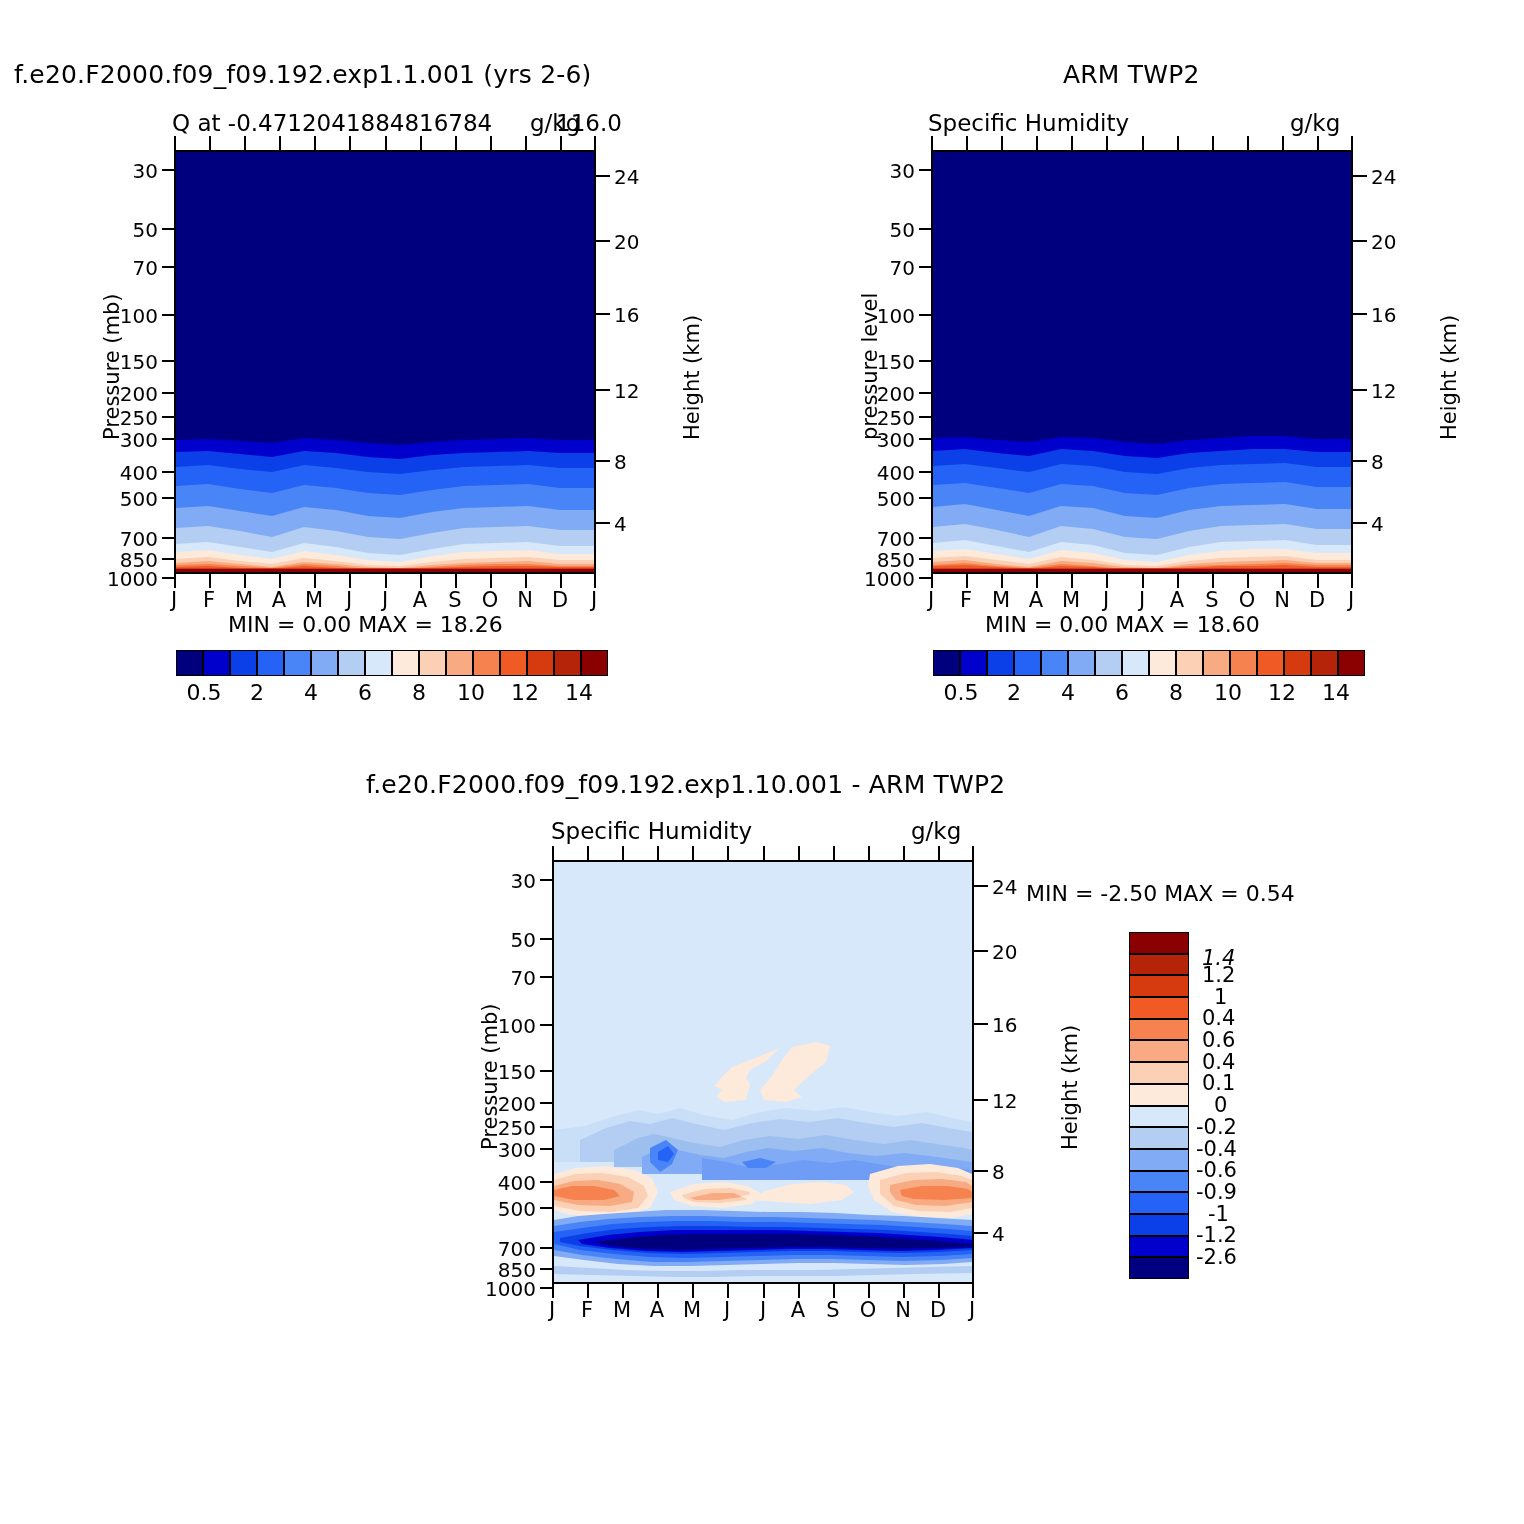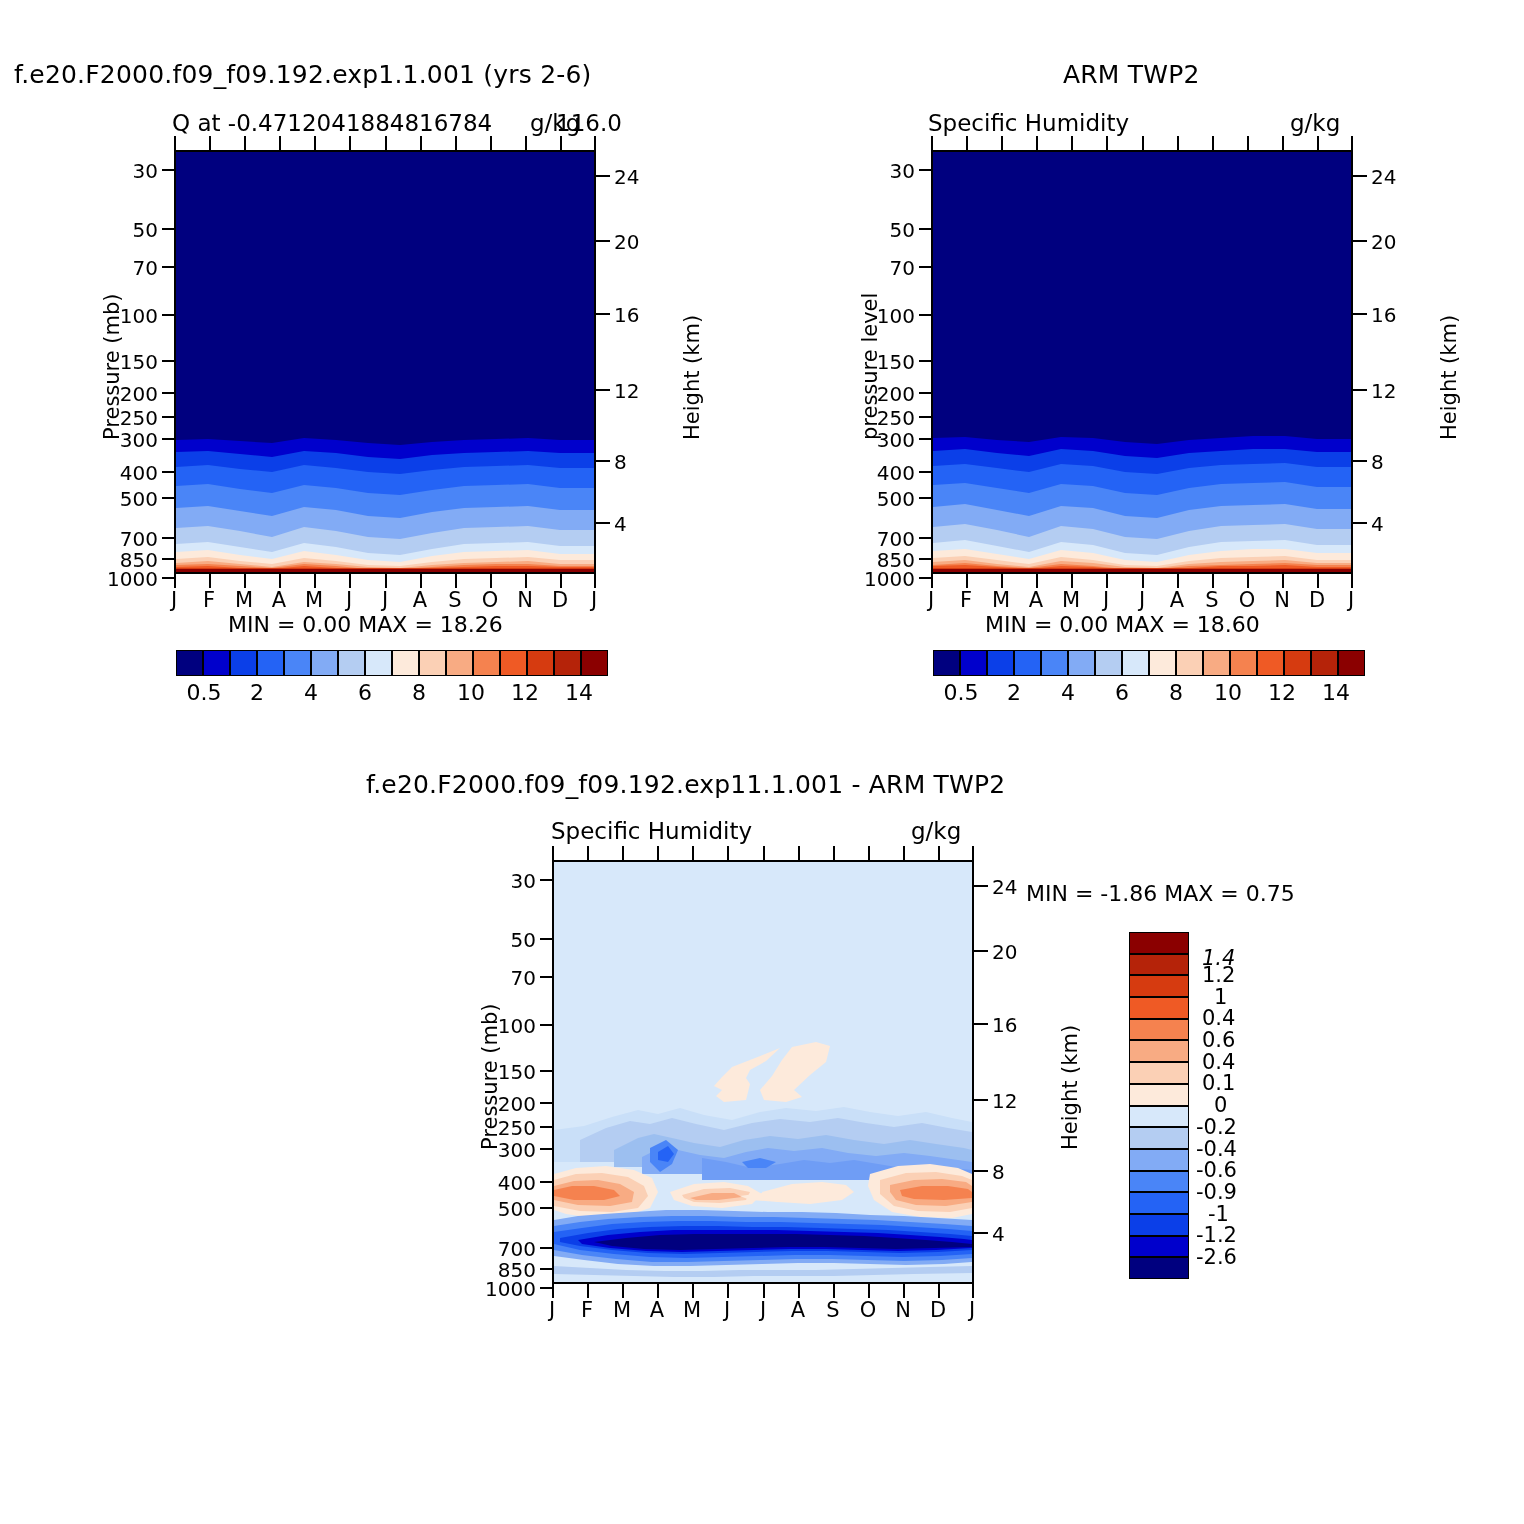--- a/index.html
+++ b/index.html
@@ -382,21 +382,21 @@
   <div class="abs cblab" style="left:4px;   top:0; width:48px;">0.5</div>
   <div class="abs cblab" style="left:57px;  top:0; width:48px;">2</div>
   <div class="abs cblab" style="left:111px; top:0; width:48px;">4</div>
   <div class="abs cblab" style="left:165px; top:0; width:48px;">6</div>
   <div class="abs cblab" style="left:219px; top:0; width:48px;">8</div>
   <div class="abs cblab" style="left:267px; top:0; width:56px;">10</div>
   <div class="abs cblab" style="left:321px; top:0; width:56px;">12</div>
   <div class="abs cblab" style="left:375px; top:0; width:56px;">14</div>
 </div>
 
-<div class="abs ttl" style="left:366px; top:770px;">f.e20.F2000.f09_f09.192.exp11.1.001 - ARM TWP2</div>
+<div class="abs ttl" style="left:366px; top:770px;">f.e20.F2000.f09_f09.192.exp1.10.001 - ARM TWP2</div>
 <div class="abs subttl" style="left:551px; top:818px;">Specific Humidity</div>
 <div class="abs subttl" style="left:911px; top:818px;">g/kg</div>
 
 <div class="abs axlab vrot" style="left:478px; top:1150px;">Pressure (mb)</div>
 <div class="abs axlab vrot" style="left:1058px; top:1150px;">Height (km)</div>
 
 <div class="abs frame" style="left:552px; top:860px; width:422px; height:424px;">
   <svg width="418" height="420" viewBox="0 0 418 420" preserveAspectRatio="none">
     <rect x="0" y="0" width="418" height="420" fill="#d7e8fa"></rect>
 
@@ -522,21 +522,21 @@
   <div class="abs monlab" style="left:160px; top:0; width:30px;">J</div>
   <div class="abs monlab" style="left:196px; top:0; width:30px;">J</div>
   <div class="abs monlab" style="left:231px; top:0; width:30px;">A</div>
   <div class="abs monlab" style="left:266px; top:0; width:30px;">S</div>
   <div class="abs monlab" style="left:301px; top:0; width:30px;">O</div>
   <div class="abs monlab" style="left:336px; top:0; width:30px;">N</div>
   <div class="abs monlab" style="left:371px; top:0; width:30px;">D</div>
   <div class="abs monlab" style="left:405px; top:0; width:30px;">J</div>
 </div>
 
-<div class="abs minmax" style="left:1026px; top:881px;">MIN =  -1.86 MAX =    0.75</div>
+<div class="abs minmax" style="left:1026px; top:881px;">MIN =  -2.50 MAX =    0.54</div>
 
 <div class="abs" style="left:1129px; top:932px; width:60px; height:347px; display:flex; flex-direction:column;">
   <div class="cbox" style="flex:1; background:#8b0000;"></div>
   <div class="cbox" style="flex:1; background:#b52309;"></div>
   <div class="cbox" style="flex:1; background:#d63b10;"></div>
   <div class="cbox" style="flex:1; background:#ef5a25;"></div>
   <div class="cbox" style="flex:1; background:#f5824f;"></div>
   <div class="cbox" style="flex:1; background:#f8ab83;"></div>
   <div class="cbox" style="flex:1; background:#fbd0b5;"></div>
   <div class="cbox" style="flex:1; background:#fdeadb;"></div>

